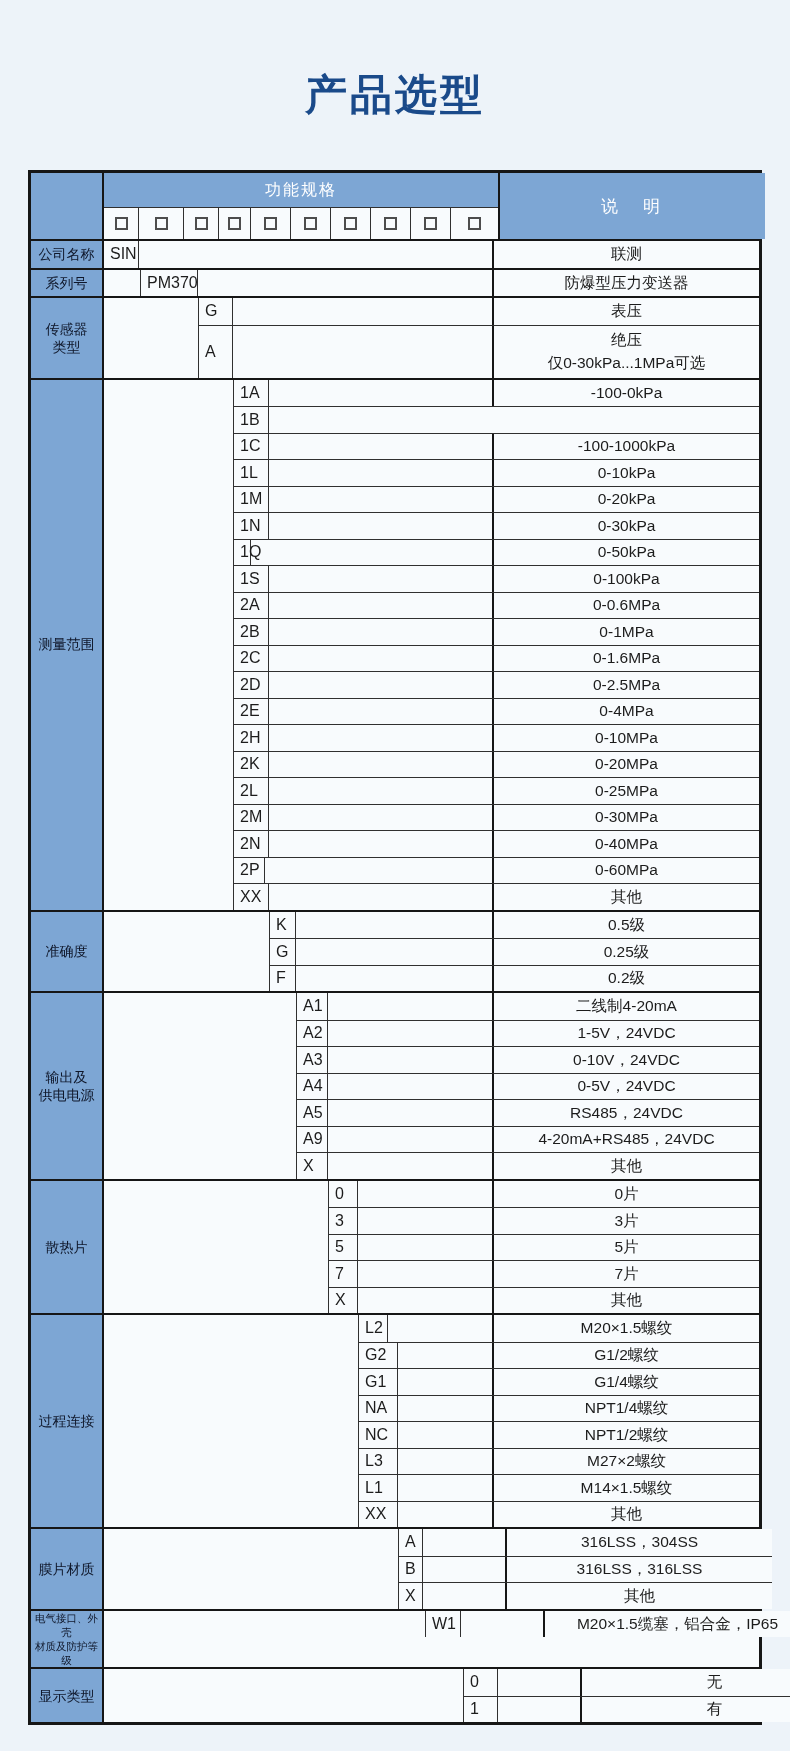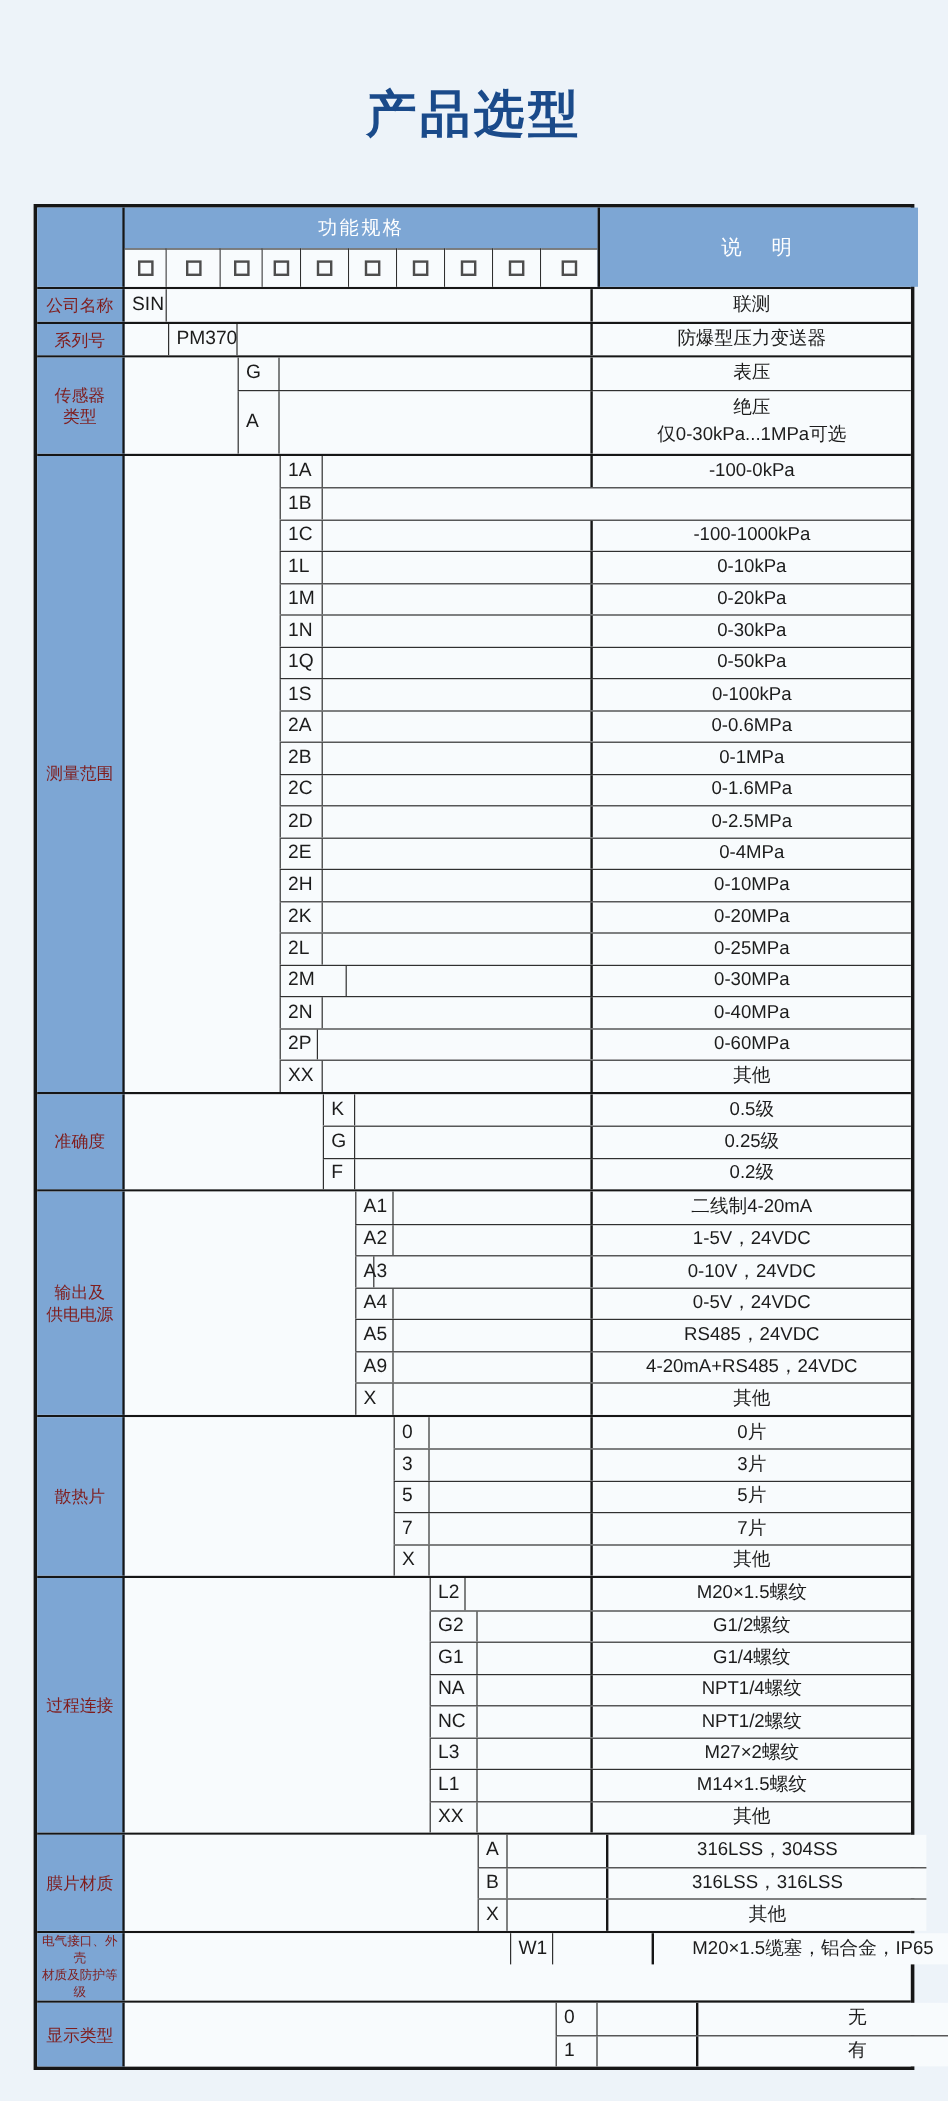--- a/index.html
+++ b/index.html
@@ -72,21 +72,21 @@
     letter-spacing:4px;
     display:flex;align-items:center;justify-content:center;
     white-space:pre;
   }
   
   .section{display:flex;border-top:2.5px solid var(--bd-dark);}
   .label{
     width:73px;flex:0 0 73px;
     background:var(--blue);
     border-right:2px solid var(--bd-dark);
-    color:#7f1d1d;
+    color:#0f172a;
     font-size:14px;
     line-height:1.3;
     display:flex;align-items:center;justify-content:center;
     text-align:center;
     white-space:pre-line;
   }
   .label.small{font-size:10.5px;line-height:1.35;}
   .body{flex:1;display:flex;}
   .indent{flex:0 0 auto;background:var(--cell);}
   .rows{flex:1;display:flex;flex-direction:column;}
@@ -239,21 +239,21 @@
                 <div class="code" style="width: 36px;">1M</div>
                 <div class="fill"></div>
                 <div class="desc">0-20kPa</div>
               </div>
               <div class="row">
                 <div class="code" style="width: 36px;">1N</div>
                 <div class="fill"></div>
                 <div class="desc">0-30kPa</div>
               </div>
               <div class="row">
-                <div class="code" style="width: 36px;">1Q</div>
+                <div class="code" style="width: 18px;">1Q</div>
                 <div class="fill"></div>
                 <div class="desc">0-50kPa</div>
               </div>
               <div class="row">
                 <div class="code" style="width: 36px;">1S</div>
                 <div class="fill"></div>
                 <div class="desc">0-100kPa</div>
               </div>
               <div class="row">
                 <div class="code" style="width: 36px;">2A</div>
@@ -289,21 +289,21 @@
                 <div class="code" style="width: 36px;">2K</div>
                 <div class="fill"></div>
                 <div class="desc">0-20MPa</div>
               </div>
               <div class="row">
                 <div class="code" style="width: 36px;">2L</div>
                 <div class="fill"></div>
                 <div class="desc">0-25MPa</div>
               </div>
               <div class="row">
-                <div class="code" style="width: 56px;">2M</div>
+                <div class="code" style="width: 36px;">2M</div>
                 <div class="fill"></div>
                 <div class="desc">0-30MPa</div>
               </div>
               <div class="row">
                 <div class="code" style="width: 36px;">2N</div>
                 <div class="fill"></div>
                 <div class="desc">0-40MPa</div>
               </div>
               <div class="row">
                 <div class="code" style="width: 32px;">2P</div>
@@ -351,21 +351,21 @@
                 <div class="code" style="width: 32px;">A1</div>
                 <div class="fill"></div>
                 <div class="desc">二线制4-20mA</div>
               </div>
               <div class="row">
                 <div class="code" style="width: 32px;">A2</div>
                 <div class="fill"></div>
                 <div class="desc">1-5V，24VDC</div>
               </div>
               <div class="row">
-                <div class="code" style="width: 16px;">A3</div>
+                <div class="code" style="width: 32px;">A3</div>
                 <div class="fill"></div>
                 <div class="desc">0-10V，24VDC</div>
               </div>
               <div class="row">
                 <div class="code" style="width: 32px;">A4</div>
                 <div class="fill"></div>
                 <div class="desc">0-5V，24VDC</div>
               </div>
               <div class="row">
                 <div class="code" style="width: 32px;">A5</div>

